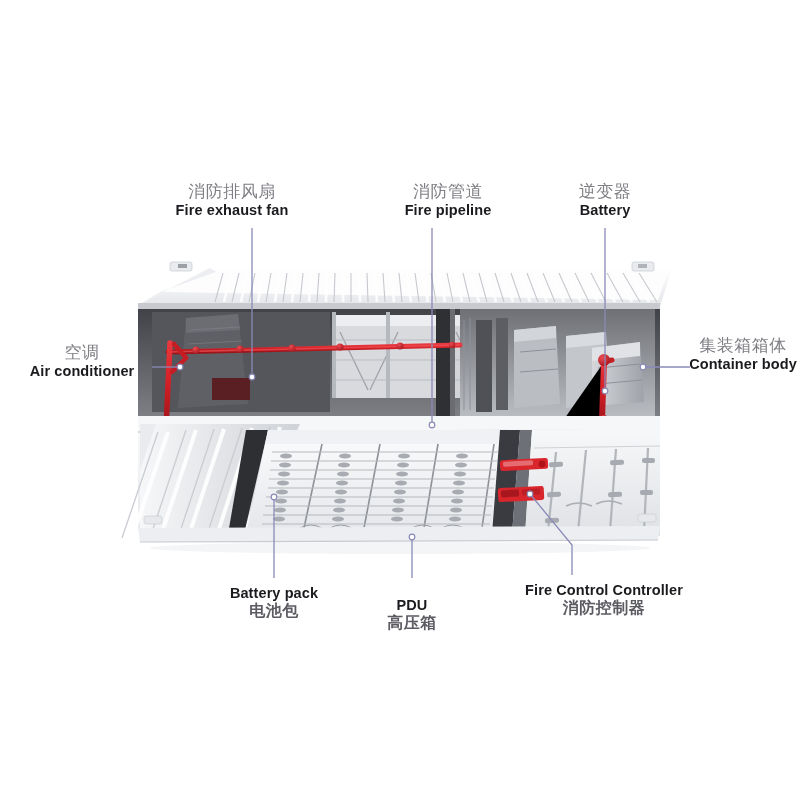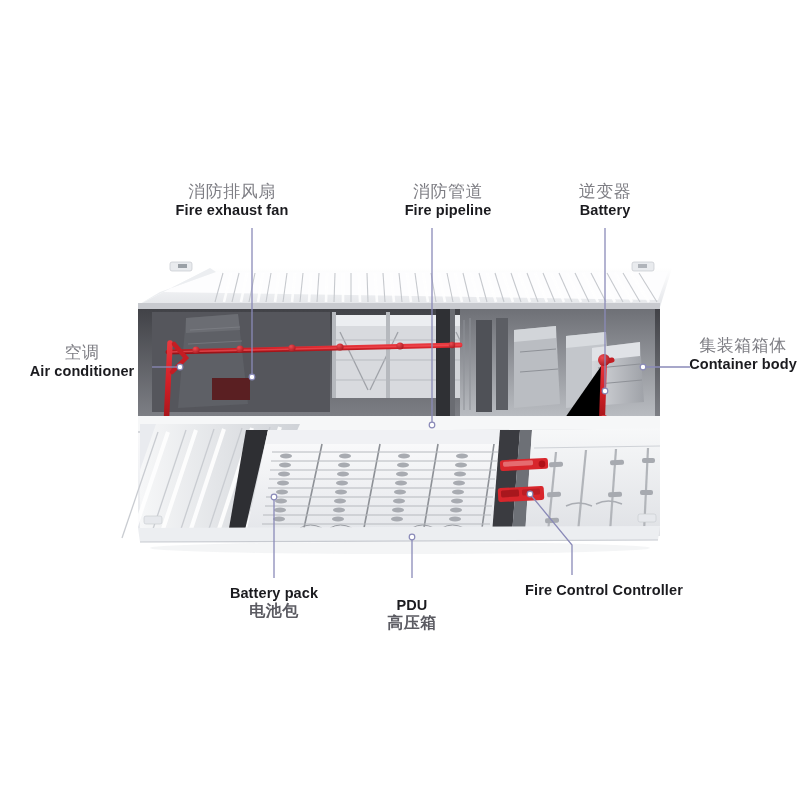--- a/index.html
+++ b/index.html
@@ -433,16 +433,17 @@
       <div class="lbl" style="left: 274px; top: 585px; transform: translate(-50%, 0px);">
         <div class="en">Battery pack</div>
         <div class="cn-sm">电池包</div>
       </div>
       <div class="lbl" style="left: 412px; top: 597px; transform: translate(-50%, 0px);">
         <div class="en">PDU</div>
         <div class="cn-sm">高压箱</div>
       </div>
       <div class="lbl" style="left: 604px; top: 582px; transform: translate(-50%, 0px);">
         <div class="en">Fire Control Controller</div>
+        <div class="cn-sm">消防控制器</div>
       </div>
     </div>
 
 </div>
 
 </body></html>

